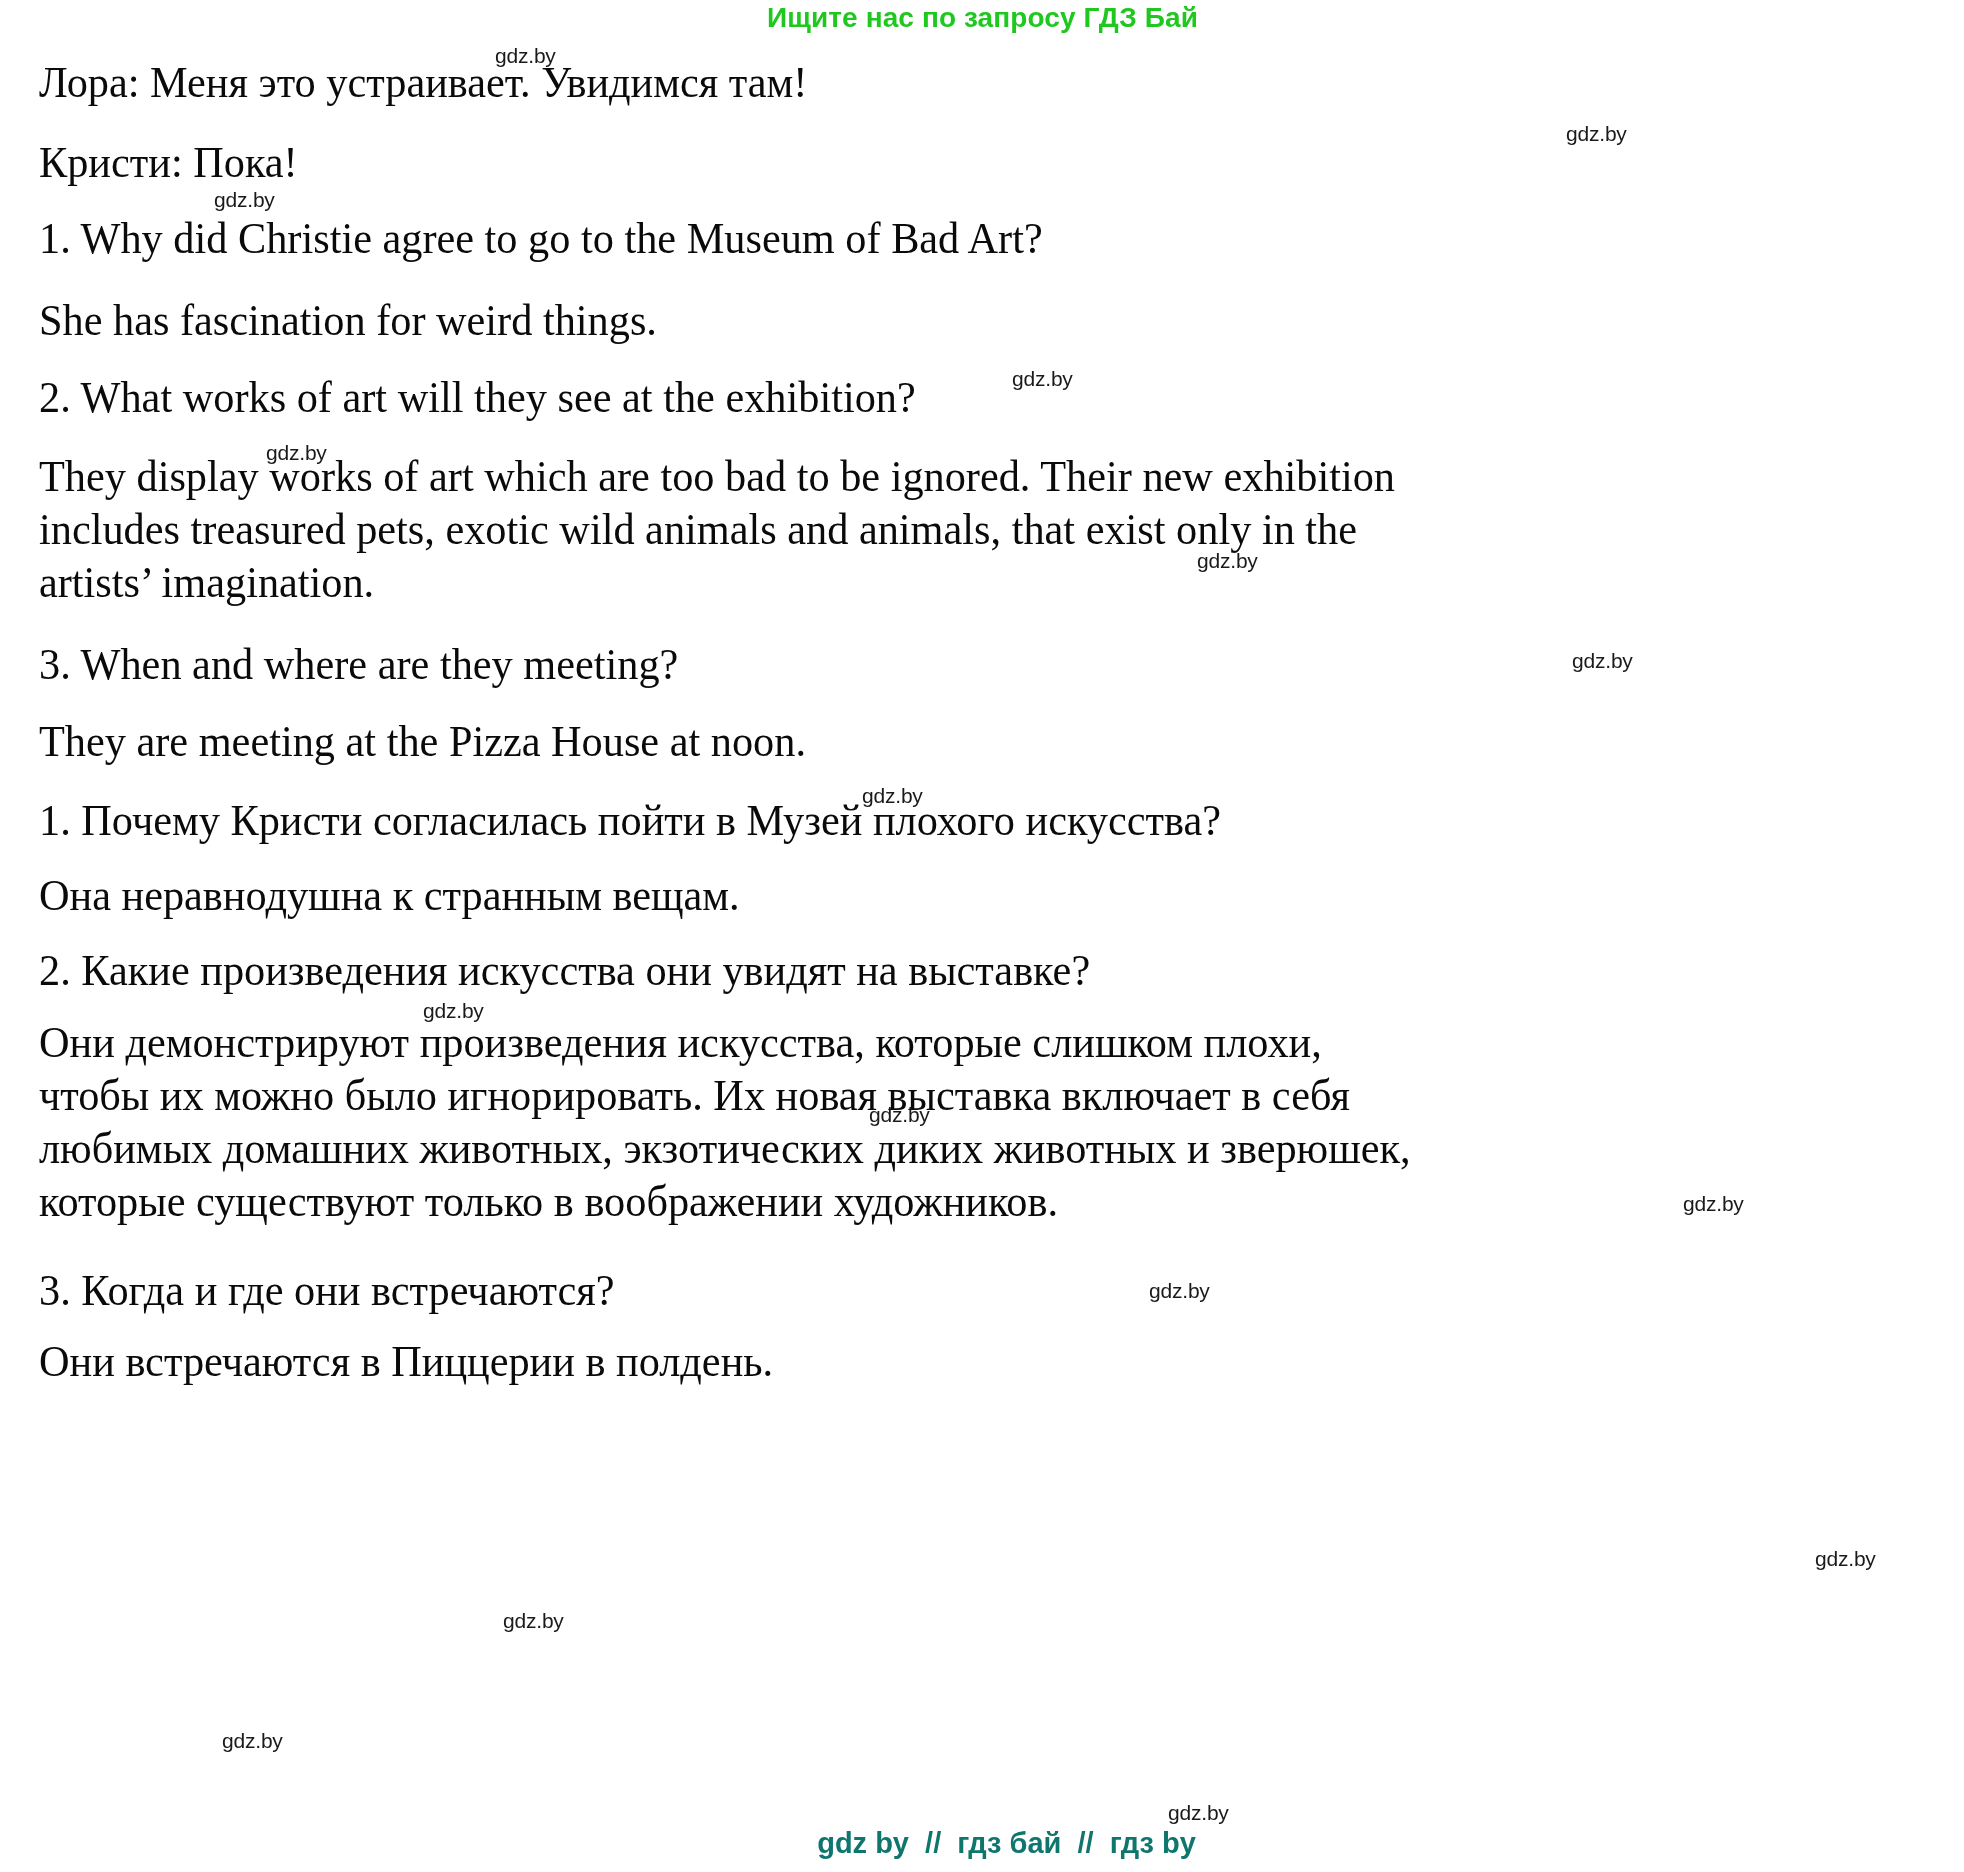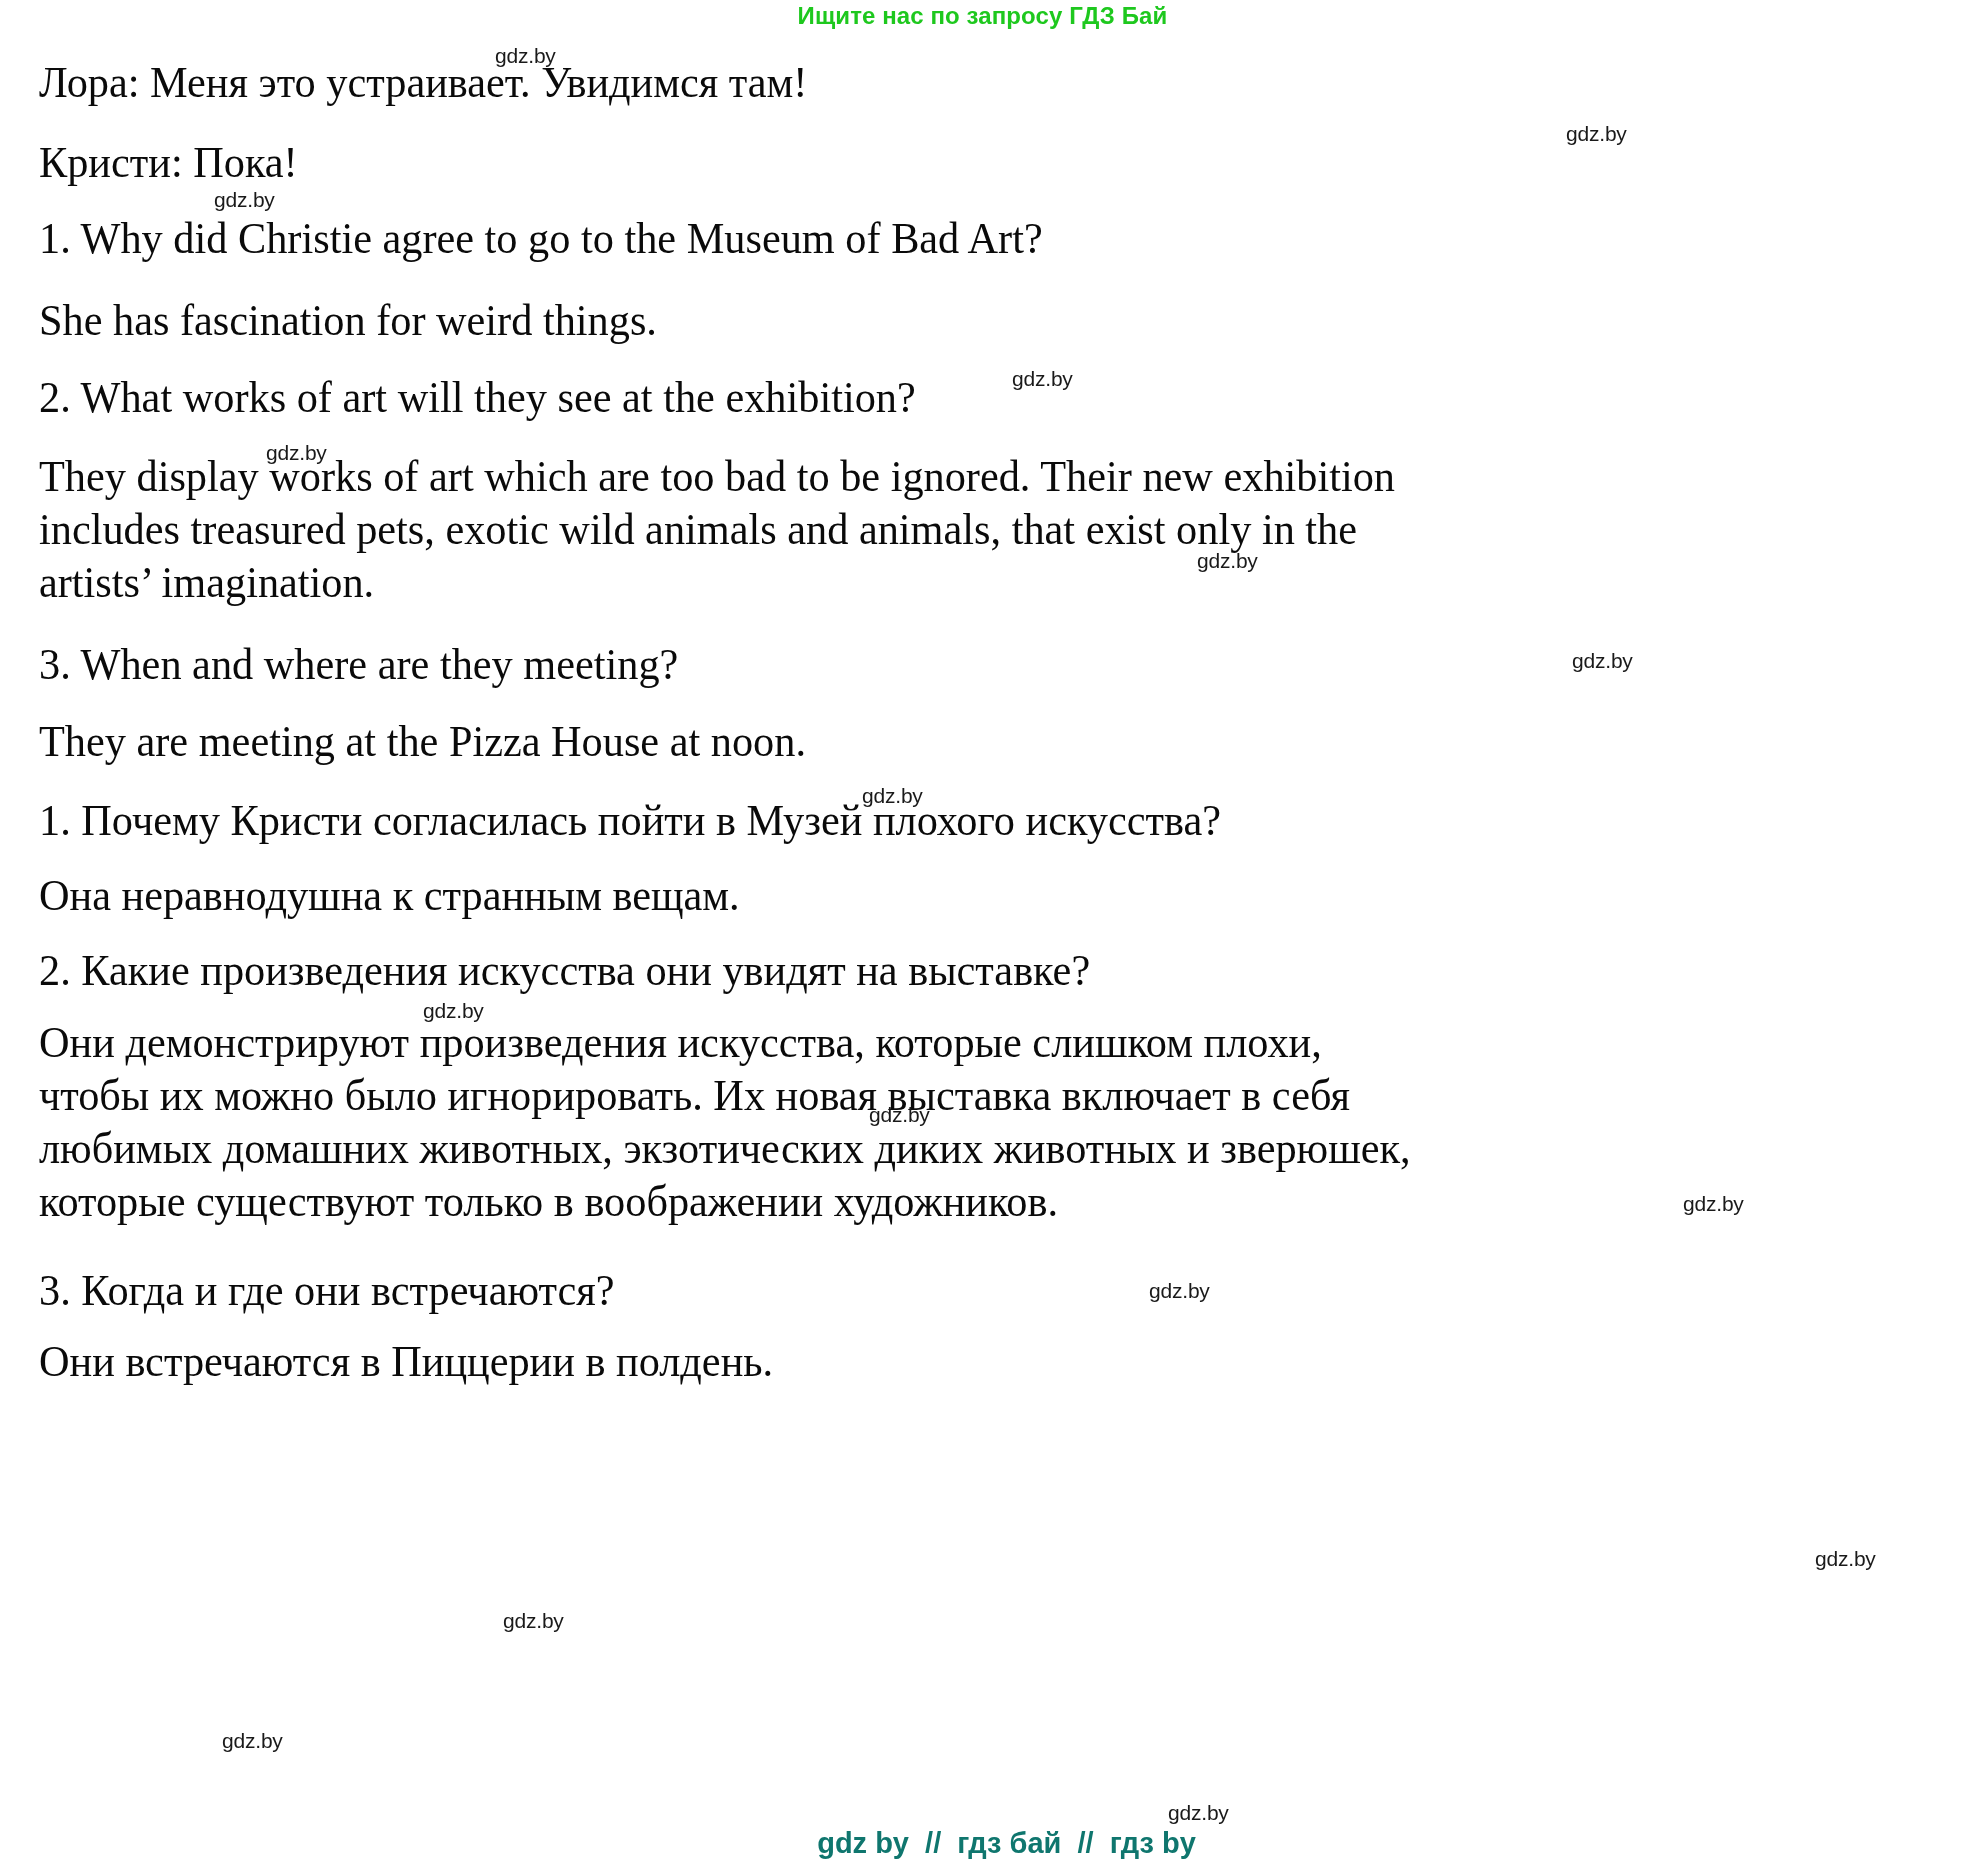--- a/index.html
+++ b/index.html
@@ -17,21 +17,21 @@
   }
 
   
   .promo-header {
     position: absolute;
     top: 1.9px;
     left: 0;
     width: 1965px;
     text-align: center;
     font-family: "Liberation Sans", "DejaVu Sans", sans-serif;
-    font-size: 24px;
+    font-size: 28px;
     font-weight: bold;
     color: #1ec81e;
     letter-spacing: 0.1px;
     white-space: nowrap;
   }
 
   
   .doc {
     position: absolute;
     top: 12px;

